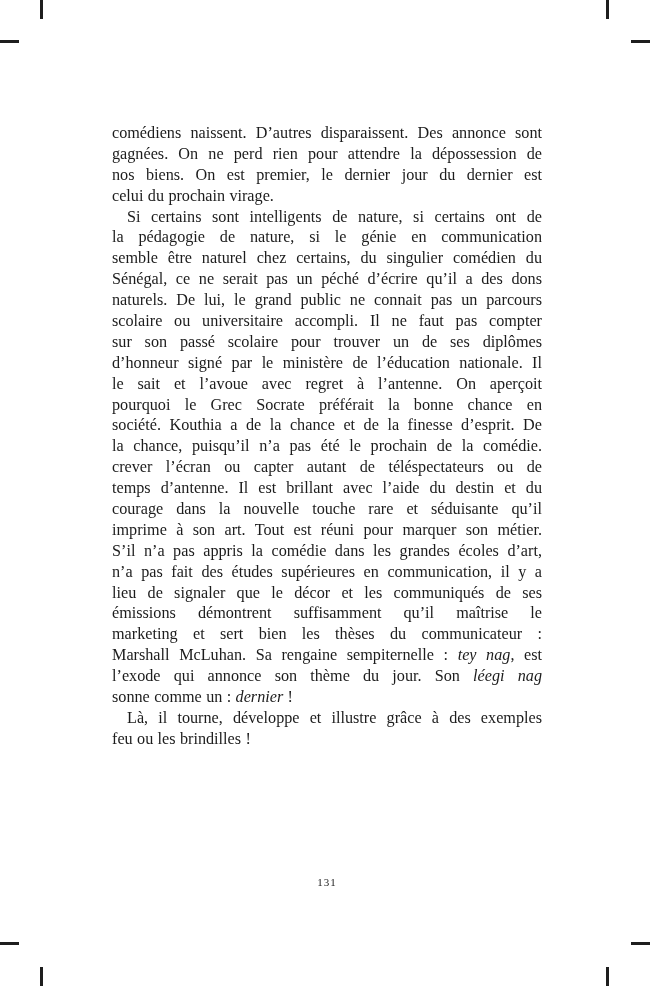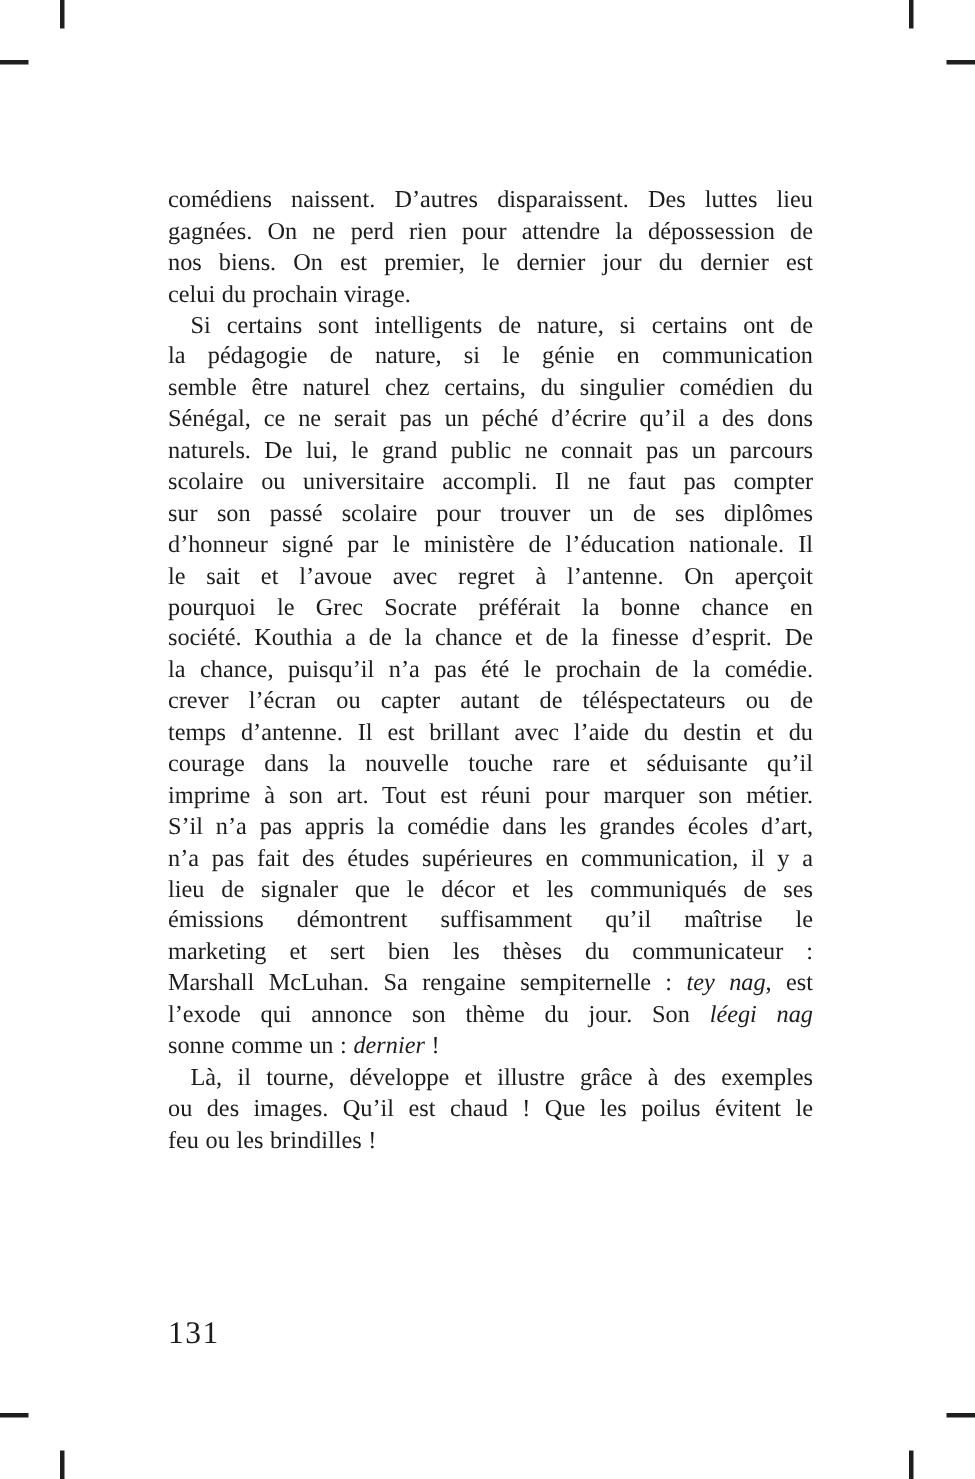--- a/index.html
+++ b/index.html
@@ -42,42 +42,42 @@
   }
   .line.last { text-align-last: left; }
   .line.indent { text-indent: 15px; }
   .italic { font-style: italic; }
 
   .folio {
     position: absolute;
     left: 112px;
     top: 876px;
     width: 430px;
-    text-align: left;
-    font-size: 21px;
+    text-align: center;
+    font-size: 11px;
     letter-spacing: 1px;
     color: #1c1c1c;
   }
 </style>
 </head>
 <body>
 
 <div class="sheet">
   <div class="crop v tl-v"></div>
   <div class="crop h tl-h"></div>
   <div class="crop v tr-v"></div>
   <div class="crop h tr-h"></div>
   <div class="crop h bl-h"></div>
   <div class="crop v bl-v"></div>
   <div class="crop h br-h"></div>
   <div class="crop v br-v"></div>
 
   <main class="text-block">
       <div class="paragraph">
-        <div class="line"><span>comédiens naissent. D’autres disparaissent. Des luttes lieu</span></div>
+        <div class="line"><span>comédiens naissent. D’autres disparaissent. Des annonce sont</span></div>
         <div class="line"><span>gagnées. On ne perd rien pour attendre la dépossession de</span></div>
         <div class="line"><span>nos biens. On est premier, le dernier jour du dernier est</span></div>
         <div class="line last"><span>celui du prochain virage.</span></div>
       </div>
       <div class="paragraph">
         <div class="line indent"><span>Si certains sont intelligents de nature, si certains ont de</span></div>
         <div class="line"><span>la pédagogie de nature, si le génie en communication</span></div>
         <div class="line"><span>semble être naturel chez certains, du singulier comédien du</span></div>
         <div class="line"><span>Sénégal, ce ne serait pas un péché d’écrire qu’il a des dons</span></div>
         <div class="line"><span>naturels. De lui, le grand public ne connait pas un parcours</span></div>
@@ -96,19 +96,18 @@
         <div class="line"><span>n’a pas fait des études supérieures en communication, il y a</span></div>
         <div class="line"><span>lieu de signaler que le décor et les communiqués de ses</span></div>
         <div class="line"><span>émissions démontrent suffisamment qu’il maîtrise le</span></div>
         <div class="line"><span>marketing et sert bien les thèses du communicateur :</span></div>
         <div class="line"><span>Marshall McLuhan. Sa rengaine sempiternelle : </span><span class="italic">tey nag</span><span>, est</span></div>
         <div class="line"><span>l’exode qui annonce son thème du jour. Son </span><span class="italic">léegi nag</span></div>
         <div class="line last"><span>sonne comme un : </span><span class="italic">dernier</span><span> !</span></div>
       </div>
       <div class="paragraph">
         <div class="line indent"><span>Là, il tourne, développe et illustre grâce à des exemples</span></div>
-        <div class="line"><span>ou des images. Qu’il est chaud ! Que les poilus évitent le</span></div>
         <div class="line last"><span>feu ou les brindilles !</span></div>
       </div>
     </main>
 
   <div class="folio">131</div>
 </div>
 
 </body></html>

